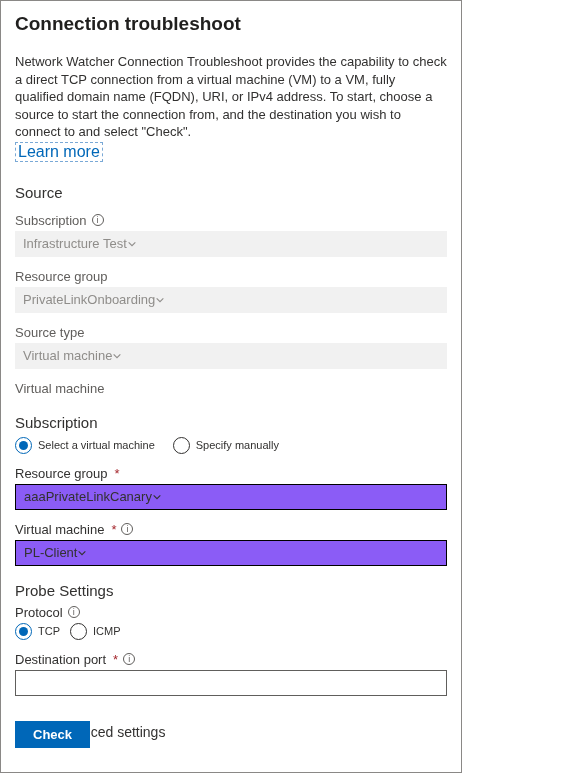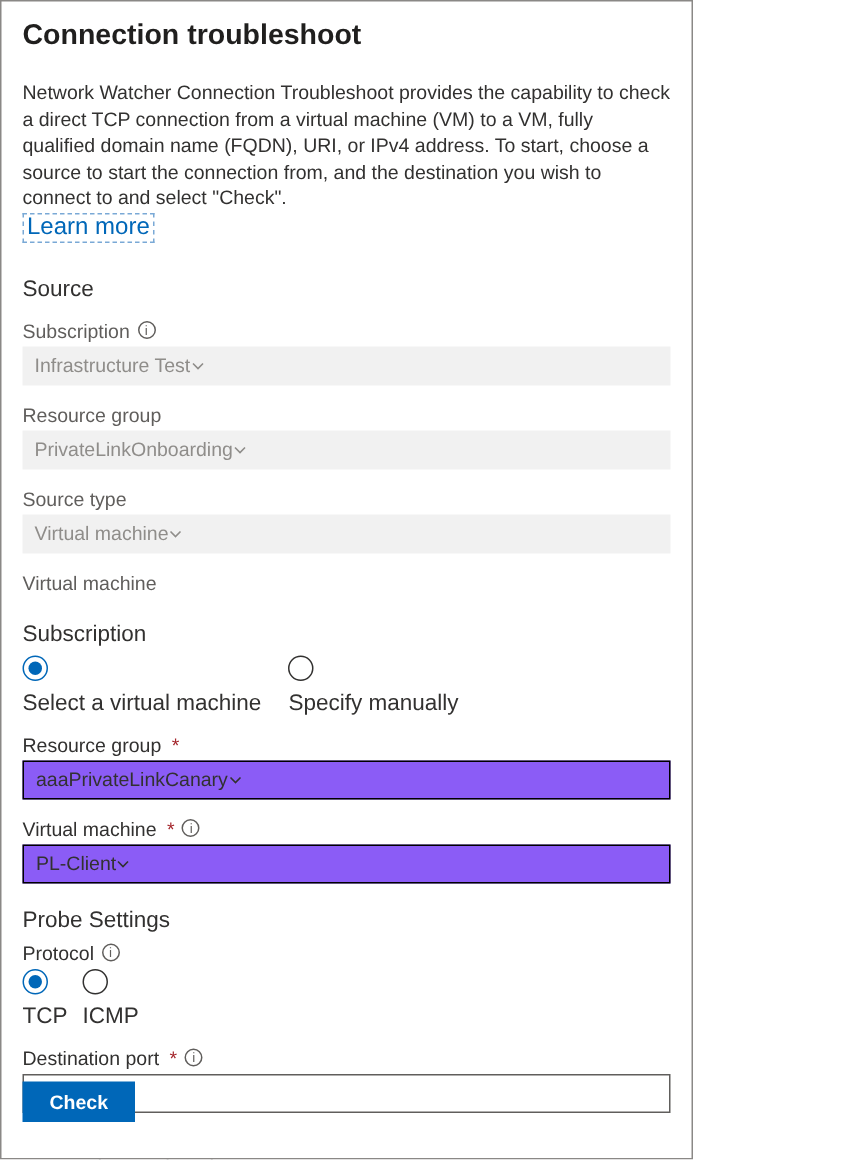--- a/index.html
+++ b/index.html
@@ -93,24 +93,24 @@
   }
   .chev svg { display:block; }
   .radio-row {
     display: flex;
     align-items: center;
     gap: 18px;
     margin-top: 6px;
   }
   .radio-opt {
     display: flex;
+    align-items: center;
     gap: 6px;
     cursor: pointer;
-    font-size: 15px;
-    flex-direction: column;
+    font-size: 11px;
   }
   .radio {
     width: 17px;
     height: 17px;
     border: 1px solid #323130;
     border-radius: 50%;
     display: flex;
     align-items: center;
     justify-content: center;
   }

